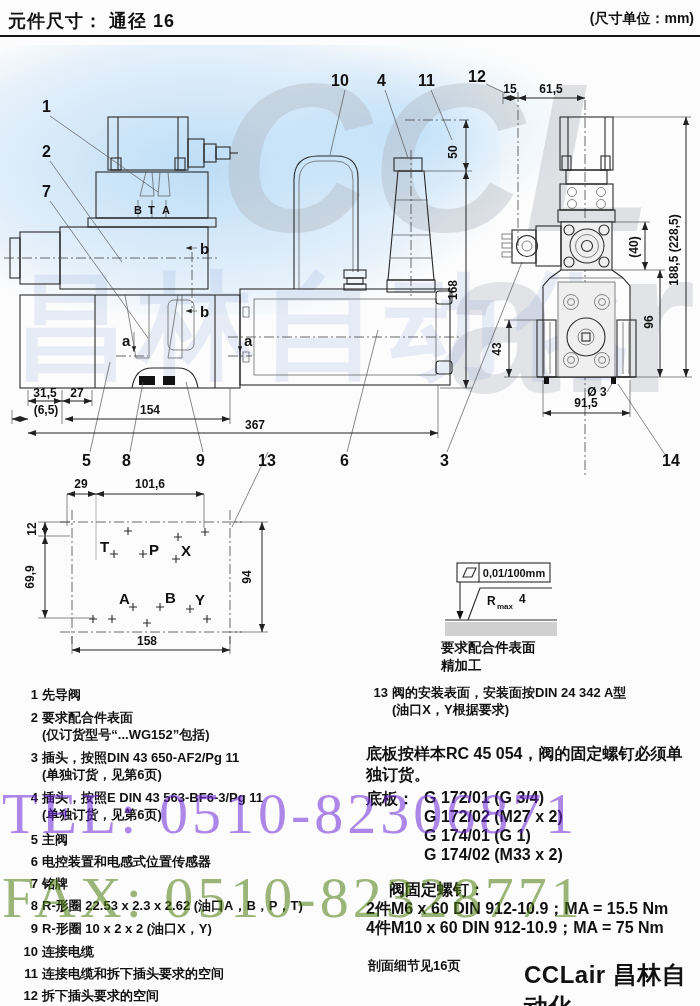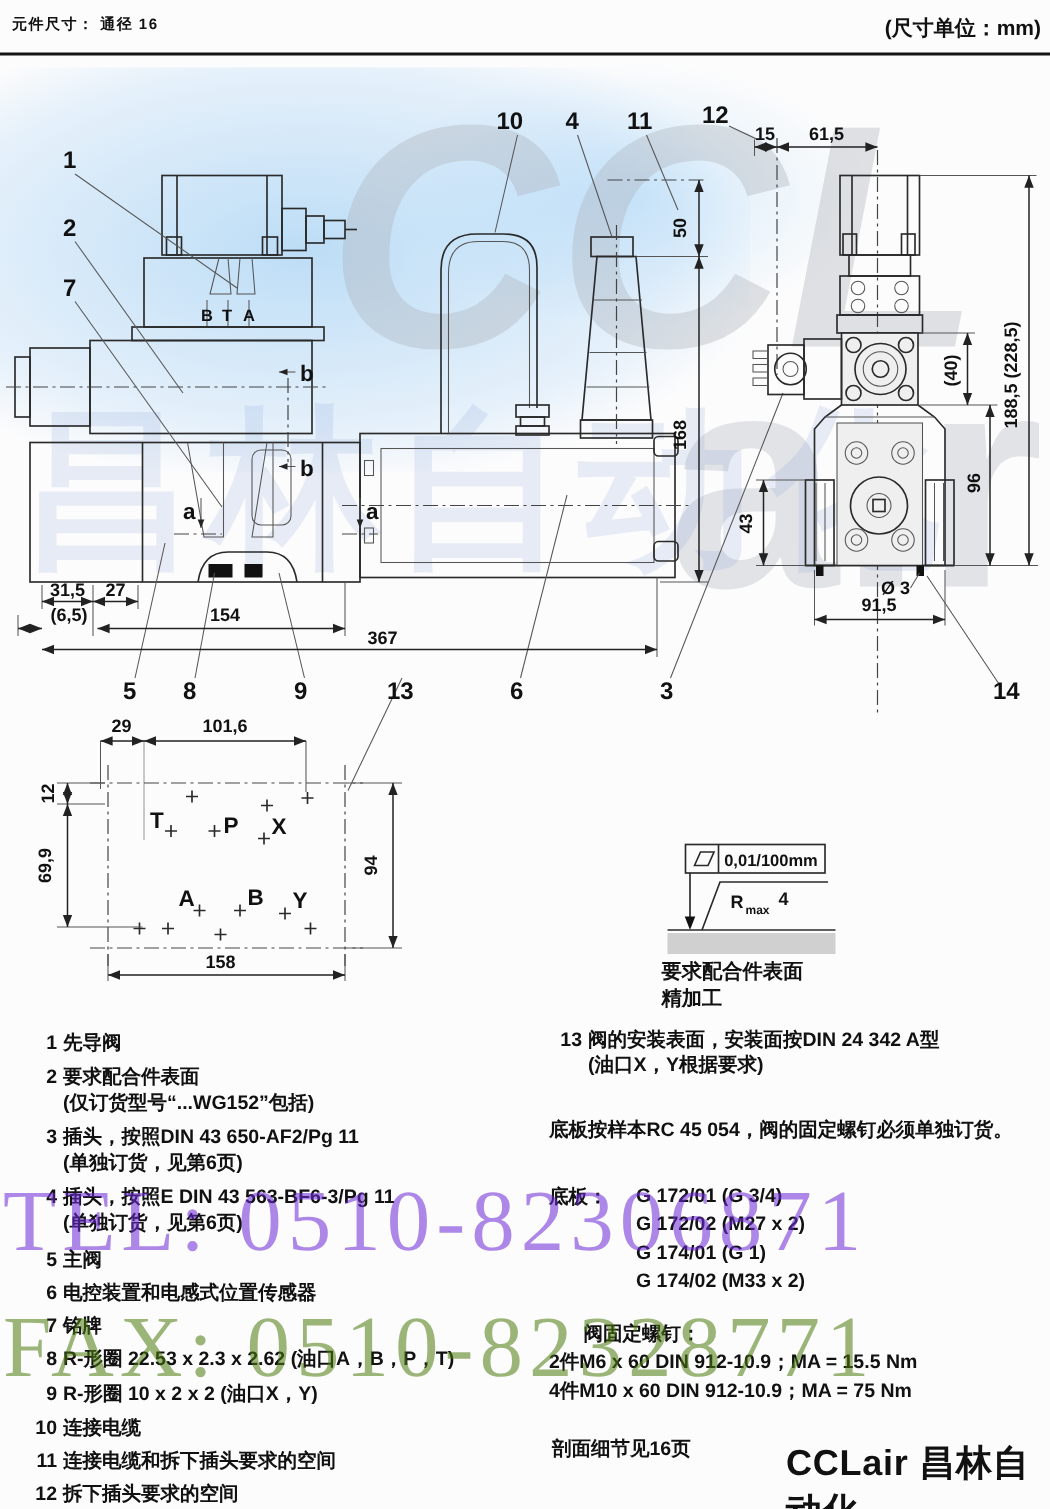--- a/index.html
+++ b/index.html
@@ -1,20 +1,20 @@
 <!DOCTYPE html>
 <html><head>
 <meta charset="utf-8">
 <style>
   html,body{margin:0;padding:0;}
   body{width:700px;height:1006px;position:relative;background:#fcfcfc;
        font-family:"Liberation Sans",sans-serif;color:#111;overflow:hidden;}
   
   .hdr{position:absolute;left:0;top:0;width:700px;height:35px;border-bottom:2.5px solid #151515;}
-  .hdr .t{position:absolute;left:8px;top:9px;font-size:10px;font-weight:bold;letter-spacing:1px;}
+  .hdr .t{position:absolute;left:8px;top:9px;font-size:18px;font-weight:bold;letter-spacing:1px;}
   .hdr .u{position:absolute;right:6px;top:10px;font-size:14px;font-weight:bold;margin-left:32px;}
   
   .wm{position:absolute;pointer-events:none;}
   .blob1{left:-40px;top:45px;width:540px;height:270px;
     background:radial-gradient(ellipse at 45% 45%, rgba(125,190,240,.50), rgba(150,200,245,.22) 58%, rgba(255,255,255,0) 75%);}
   .blob2{left:260px;top:40px;width:320px;height:180px;
     background:radial-gradient(ellipse at 50% 50%, rgba(140,200,245,.35), rgba(255,255,255,0) 70%);}
   .wm-ccl{left:218px;top:52px;font-size:212px;font-weight:bold;color:rgba(173,178,187,.38);line-height:1;white-space:nowrap;font-style:italic;}
   .wm-air{left:445px;top:218px;font-size:205px;font-weight:bold;color:rgba(170,176,184,.33);line-height:1;white-space:nowrap;}
   .wm-cn{left:14px;top:268px;font-size:116px;font-weight:bold;color:rgba(122,156,214,.17);letter-spacing:8px;line-height:1;white-space:nowrap;}
@@ -31,21 +31,21 @@
   text{fill:#111;}
   .dt{font:bold 12px "Liberation Sans",sans-serif;}
   .co{font:bold 16px "Liberation Sans",sans-serif;}
   .pt{font:bold 15px "Liberation Sans",sans-serif;}
   .sm{font:bold 11px "Liberation Sans",sans-serif;}
   .xs{font:bold 8px "Liberation Sans",sans-serif;}
   
   .leg{position:absolute;font-size:13px;font-weight:600;line-height:17px;}
   .leg .num{position:absolute;left:-24px;width:20px;text-align:right;font-weight:bold;}
   .sub{font-weight:600;}
-  .rn{position:absolute;font-size:13px;font-weight:600;}
+  .rn{position:absolute;font-size:16px;font-weight:600;}
   .lbl{font-weight:bold;text-align:center;}
   .foot-note{position:absolute;left:368px;top:957px;font-size:13px;font-weight:bold;}
   .logo{position:absolute;left:524px;top:959px;font-size:24px;font-weight:bold;letter-spacing:.5px;}
 </style>
 </head>
 <body>
 
 <div class="wm blob1"></div>
 <div class="wm blob2"></div>
 <div class="wm wm-ccl">CCL</div>

